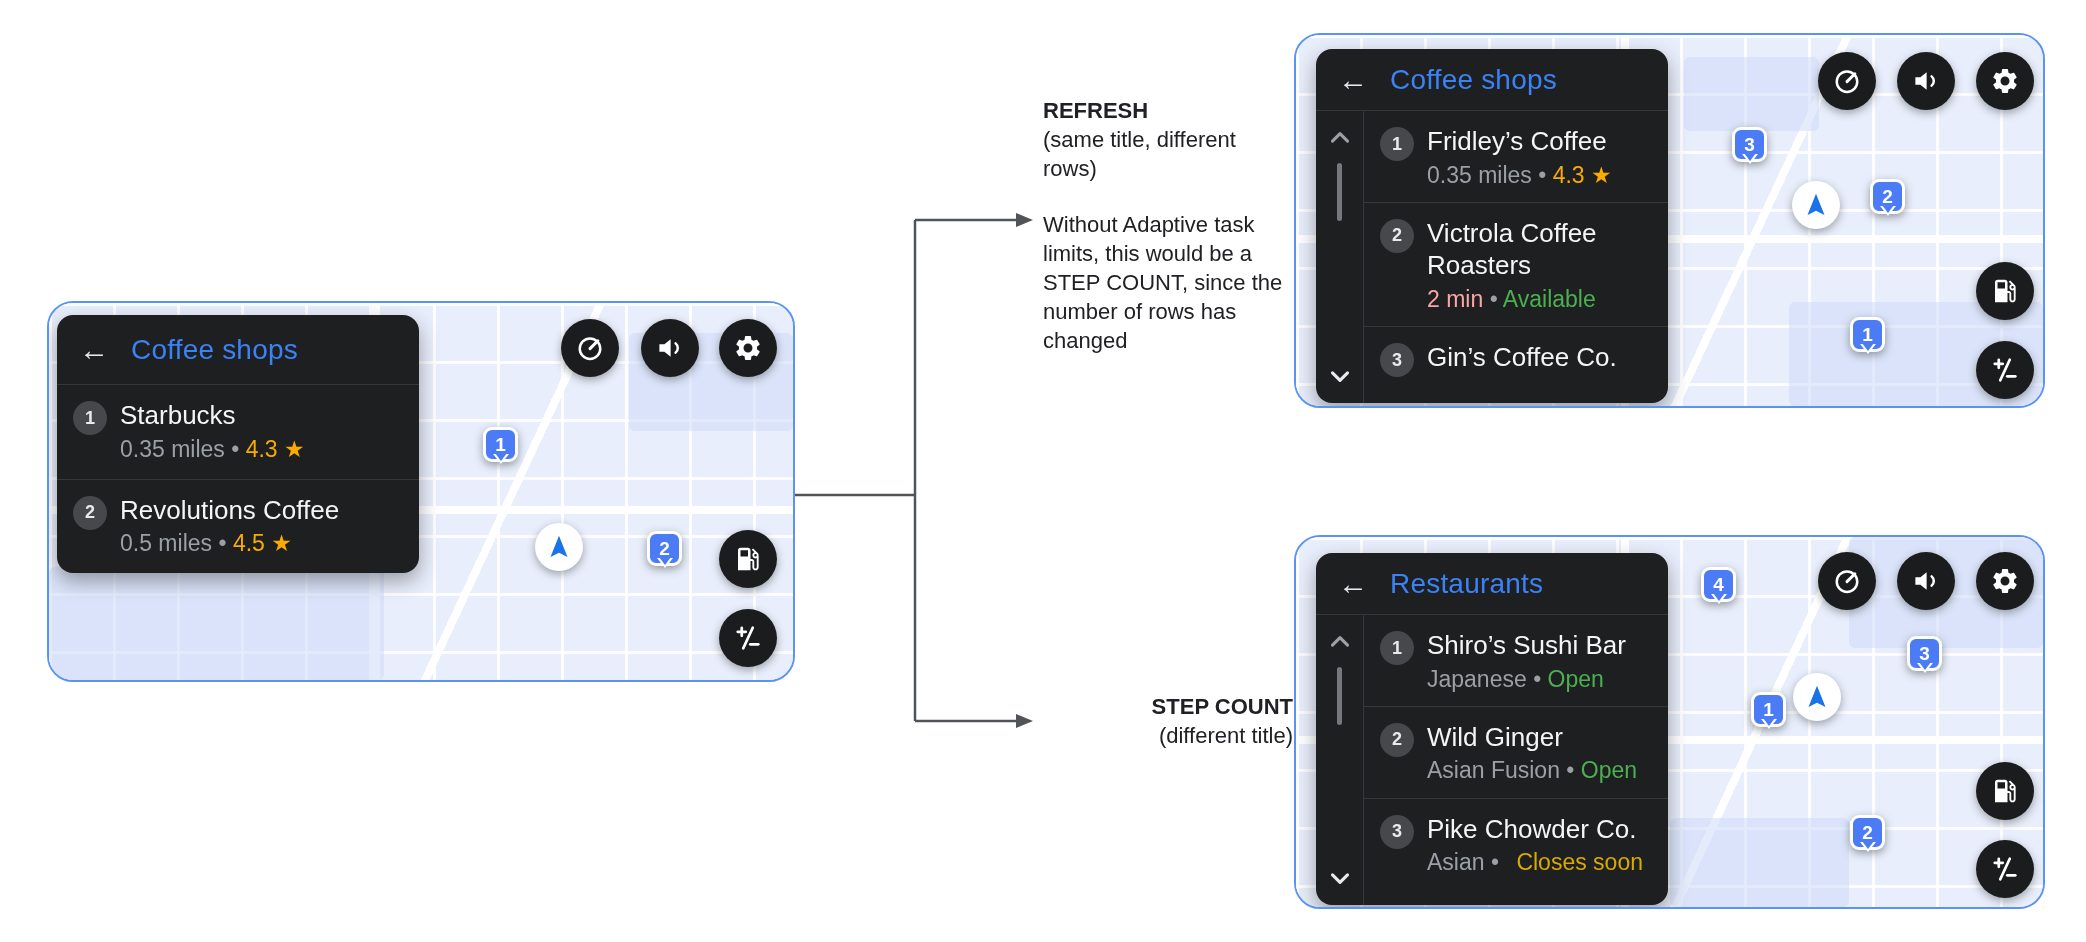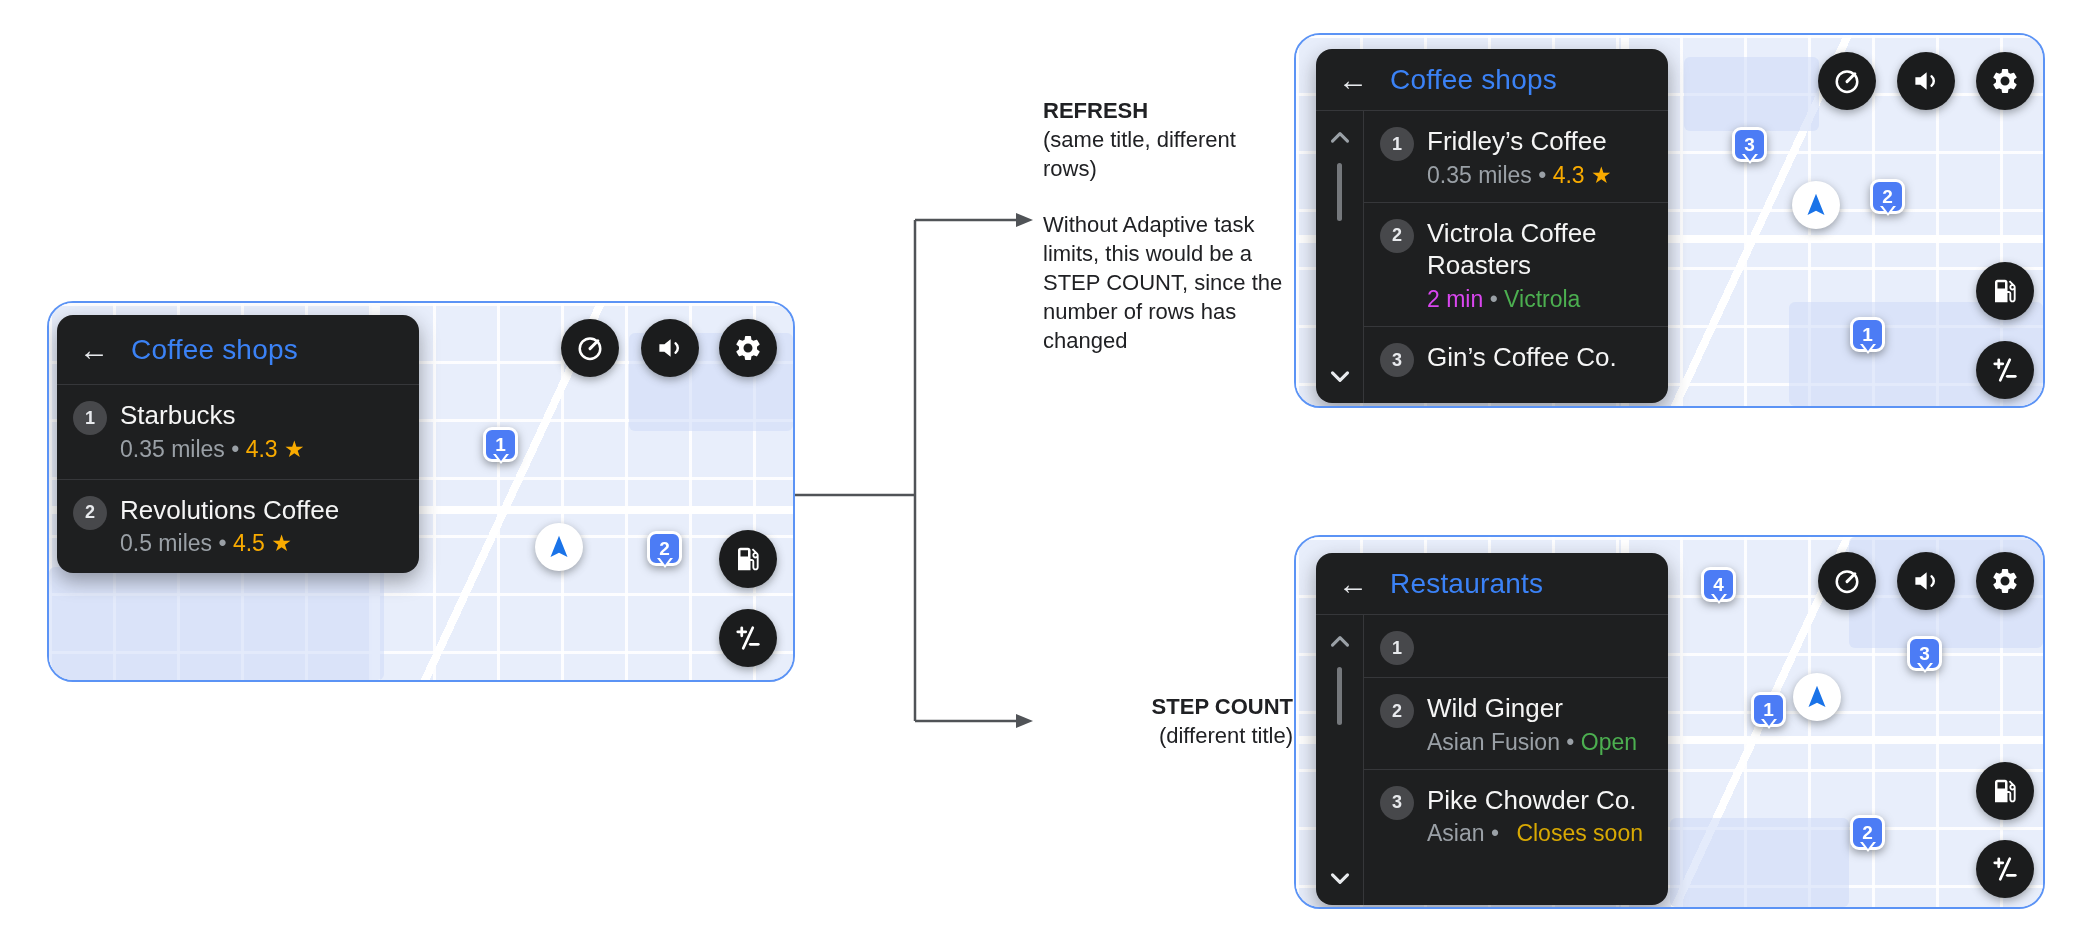--- a/index.html
+++ b/index.html
@@ -44,21 +44,21 @@
   .rows { flex:1; min-width:0; display:flex; flex-direction:column; }
   .rows.grow .row { flex:1; }
   .row { display:flex; align-items:flex-start; gap:13px; padding:14px 16px 12px; cursor:pointer; }
   .row + .row { border-top:1px solid #36373a; }
   .badge { flex:0 0 34px; width:34px; height:34px; border-radius:50%; background:#47484b; color:#e8eaed;
            font-size:18px; font-weight:700; display:flex; align-items:center; justify-content:center; margin-top:2px; }
   .row-text { min-width:0; }
   .row-name { display:block; font-size:26px; line-height:1.25; color:#f5f5f5; }
   .row-sub { display:block; font-size:23px; line-height:1.28; margin-top:3px; color:#9aa0a6; }
   .c-muted { color:#9aa0a6; } .c-amber { color:#f9ab00; } .c-green { color:#4caf50; }
-  .c-blue { color:#d946ef; } .c-yellow { color:#d8a903;margin-left:11px; }
+  .c-blue { color:#fca5a5; } .c-yellow { color:#d8a903;margin-left:11px; }
 
   
   .map-btn { position:absolute; width:58px; height:58px; border-radius:50%; background:#1b1c1d; border:none;
              display:flex; align-items:center; justify-content:center; box-shadow:0 3px 9px rgba(60,64,67,.45);
              cursor:pointer; z-index:5; }
   .map-btn svg { width:30px; height:30px; }
 
   
   .pin { position:absolute; width:35px; height:35px; background:#4c7cf5; border:3px solid #ffffff; border-radius:9px;
          color:#ffffff; font-size:19px; font-weight:700; display:flex; align-items:center; justify-content:center;
@@ -199,21 +199,21 @@
               <span class="row-sub">
                 <span class="c-muted">0.35 miles • </span><span class="c-amber">4.3 ★</span><span></span>
               </span>
             </span>
           </div>
           <div class="row">
             <span class="badge">2</span>
             <span class="row-text">
               <span class="row-name">Victrola Coffee Roasters</span>
               <span class="row-sub">
-                <span class="c-blue">2 min</span><span class="c-muted"> • </span><span class="c-green">Victrola</span>
+                <span class="c-blue">2 min</span><span class="c-muted"> • </span><span class="c-green">Available</span>
               </span>
             </span>
           </div>
           <div class="row">
             <span class="badge">3</span>
             <span class="row-text">
               <span class="row-name">Gin’s Coffee Co.</span>
             </span>
           </div>
         </div>
@@ -283,20 +283,26 @@
               <path d="M6 14.5l6-6 6 6" fill="none" stroke="currentColor" stroke-width="2.5" stroke-linecap="round" stroke-linejoin="round"></path>
             </svg>
           <div class="scroll-track"></div>
           <svg class="chev down" viewBox="0 0 24 24">
               <path d="M6 9.5l6 6 6-6" fill="none" stroke="currentColor" stroke-width="2.5" stroke-linecap="round" stroke-linejoin="round"></path>
             </svg>
         </div>
         <div class="rows">
           <div class="row">
             <span class="badge">1</span>
+            <span class="row-text">
+              <span class="row-name">Shiro’s Sushi Bar</span>
+              <span class="row-sub">
+                <span class="c-muted">Japanese</span><span class="c-muted"> • </span><span class="c-green">Open</span>
+              </span>
+            </span>
           </div>
           <div class="row">
             <span class="badge">2</span>
             <span class="row-text">
               <span class="row-name">Wild Ginger</span>
               <span class="row-sub">
                 <span class="c-muted">Asian Fusion</span><span class="c-muted"> • </span><span class="c-green">Open</span>
               </span>
             </span>
           </div>

